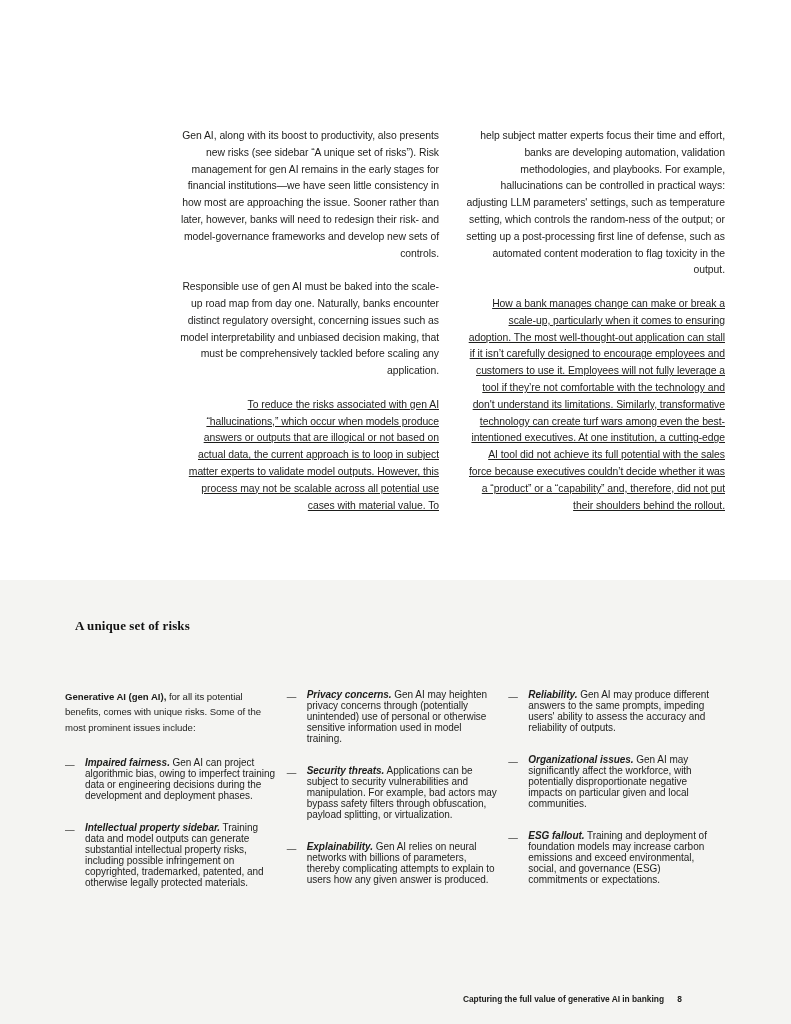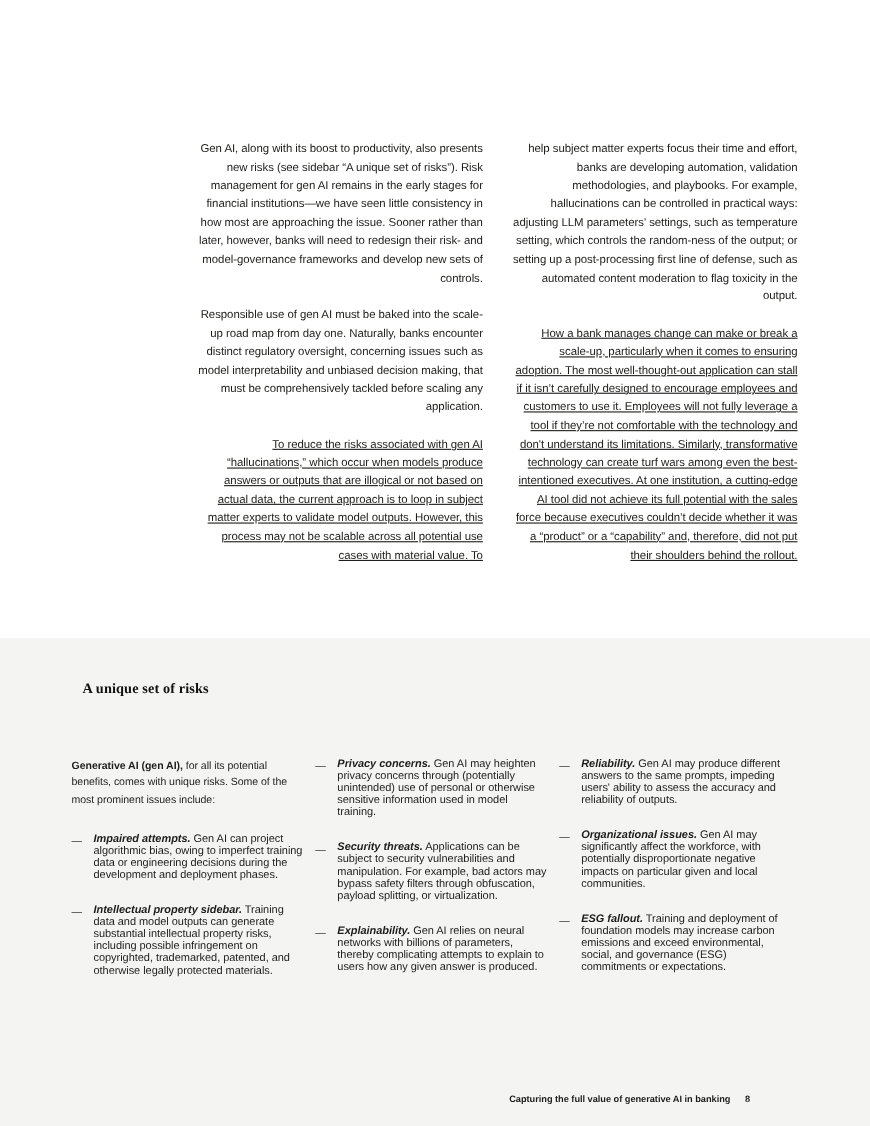--- a/index.html
+++ b/index.html
@@ -166,21 +166,21 @@
 <div class="risk-columns">
 
   <div class="risk-col c1">
     <p class="intro">
       <b>Generative AI (gen AI),</b><span> for all its potential benefits, comes with unique risks. Some of the most prominent issues include:</span>
     </p>
 
     <div class="bullet">
       <span class="dash">—</span>
       <span class="btext">
-        <i>Impaired attempts.</i><span> Gen AI can project algorithmic bias, owing to imperfect training data or engineering decisions during the development and deployment phases.</span>
+        <i>Impaired fairness.</i><span> Gen AI can project algorithmic bias, owing to imperfect training data or engineering decisions during the development and deployment phases.</span>
       </span>
     </div>
 
     <div class="bullet">
       <span class="dash">—</span>
       <span class="btext">
         <i>Intellectual property sidebar.</i><span> Training data and model outputs can generate substantial intellectual property risks, including possible infringement on copyrighted, trademarked, patented, and otherwise legally protected materials.</span>
       </span>
     </div>
   </div>

